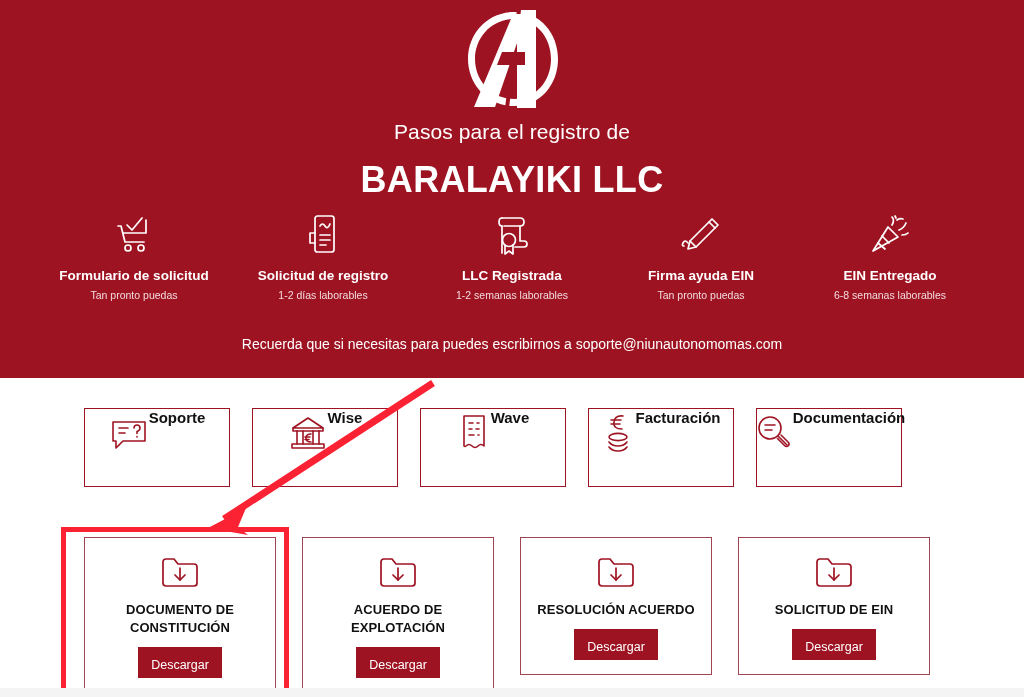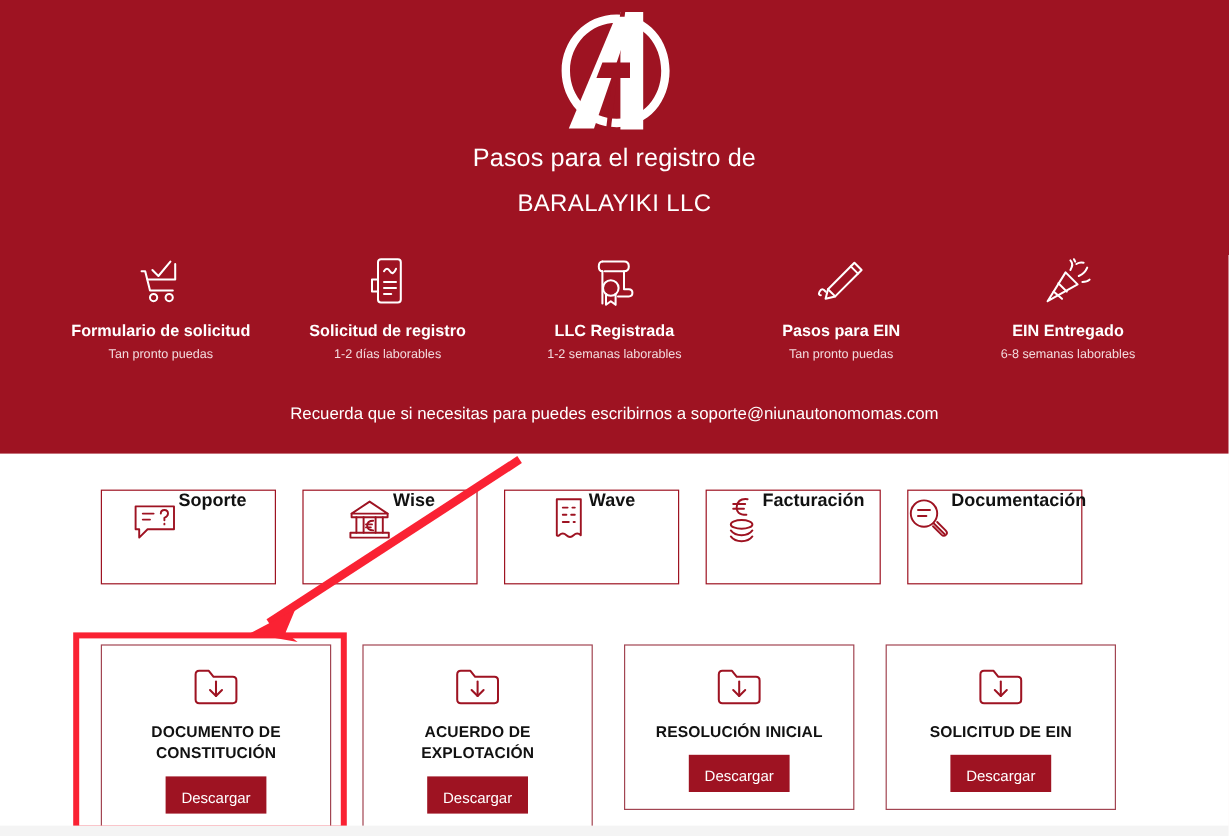--- a/index.html
+++ b/index.html
@@ -45,22 +45,22 @@
     width: 1024px;
     font-size: 21px;
     font-weight: 400;
     letter-spacing: 0.1px;
     color: #ffffff;
   }
   .company {
     position: absolute;
     left: 0; top: 159px;
     width: 1024px;
-    font-size: 20px;
-    font-weight: 400;
+    font-size: 36px;
+    font-weight: 700;
     letter-spacing: 0.3px;
     color: #ffffff;
     text-align: center;
   }
 
   .steps {
     position: absolute;
     left: 40px; top: 212px;
     width: 944px;
     display: flex;
@@ -277,21 +277,21 @@
 
       <div class="step">
         <div class="step-icon">
           <svg width="44" height="40" viewBox="0 0 44 40" fill="none" stroke="#ffffff" stroke-width="1.7" stroke-linecap="round" stroke-linejoin="round">
             <path d="M33 4 L39 10 L17 32 L9 34 L11 26 Z"></path>
             <path d="M30 7 L36 13"></path>
             <path d="M11 26 L17 32"></path>
             <path d="M9 28 Q6 24 4 28 Q2.5 31 5 31"></path>
           </svg>
         </div>
-        <div class="step-title">Pasos para EIN</div>
+        <div class="step-title">Firma ayuda EIN</div>
         <div class="step-sub">Tan pronto puedas</div>
       </div>
 
       <div class="step">
         <div class="step-icon">
           <svg width="44" height="42" viewBox="0 0 44 42" fill="none" stroke="#ffffff" stroke-width="1.7" stroke-linecap="round" stroke-linejoin="round">
             <path d="M5 37 L20 13 L30 23 Z"></path>
             <path d="M10 29 L17 35"></path>
             <path d="M14 22 L21 29"></path>
             <path d="M24 11 Q27 6 24 3"></path>
@@ -405,21 +405,21 @@
     </div>
 
     <div class="dl-card">
       <div class="dl-icon">
         <svg width="40" height="36" viewBox="0 0 40 36" fill="none" stroke="#9E1322" stroke-width="1.7" stroke-linecap="round" stroke-linejoin="round">
           <path d="M3 8 Q3 5 6 5 L14 5 L18 10 L34 10 Q37 10 37 13 L37 29 Q37 32 34 32 L6 32 Q3 32 3 29 Z"></path>
           <path d="M20 14 L20 26"></path>
           <path d="M15 21 L20 26 L25 21"></path>
         </svg>
       </div>
-      <div class="dl-title">RESOLUCIÓN INICIAL</div>
+      <div class="dl-title">RESOLUCIÓN ACUERDO</div>
       <button class="dl-btn">Descargar</button>
     </div>
 
     <div class="dl-card">
       <div class="dl-icon">
         <svg width="40" height="36" viewBox="0 0 40 36" fill="none" stroke="#9E1322" stroke-width="1.7" stroke-linecap="round" stroke-linejoin="round">
           <path d="M3 8 Q3 5 6 5 L14 5 L18 10 L34 10 Q37 10 37 13 L37 29 Q37 32 34 32 L6 32 Q3 32 3 29 Z"></path>
           <path d="M20 14 L20 26"></path>
           <path d="M15 21 L20 26 L25 21"></path>
         </svg>

